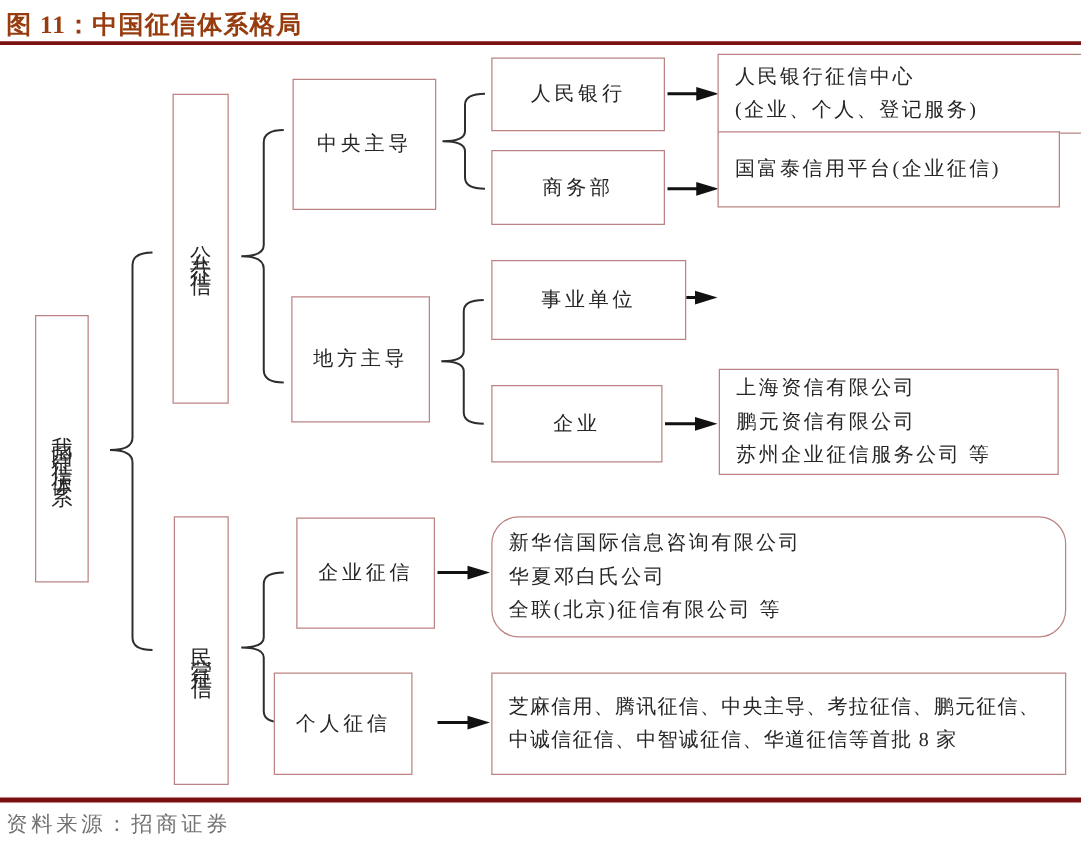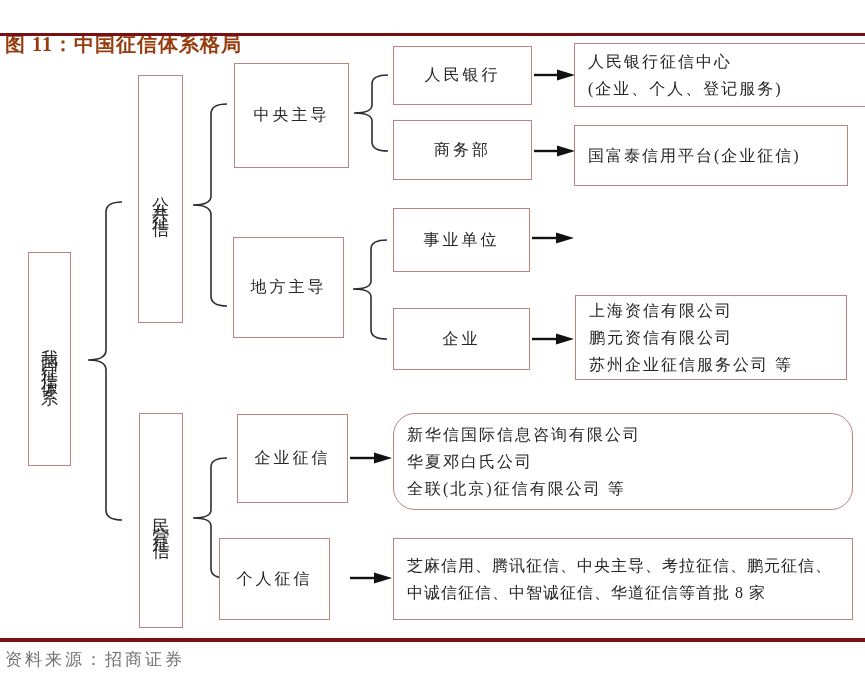--- a/index.html
+++ b/index.html
@@ -1,18 +1,18 @@
 <!DOCTYPE html>
 <html><head>
 <meta charset="utf-8">
 <style>
   html,body{margin:0;padding:0;background:#ffffff;}
   body{font-family:"Liberation Serif","DejaVu Serif",serif;color:#222;}
   .page{position:relative;width:865px;height:679px;background:#ffffff;overflow:hidden;}
-  .fig-title{position:absolute;left:5px;top:6px;font-size:20px;font-weight:bold;color:#963c0e;letter-spacing:1px;white-space:nowrap;margin-top:25px;}
+  .fig-title{position:absolute;left:5px;top:6px;font-size:20px;font-weight:bold;color:#963c0e;letter-spacing:1px;white-space:nowrap;}
   .title-rule{position:absolute;left:0;top:33px;width:865px;height:3px;background:#7a1011;}
   .src-rule{position:absolute;left:0;top:638px;width:865px;height:4px;background:#7a1011;}
   .src-label{position:absolute;left:5px;top:648px;font-size:17px;color:#737373;letter-spacing:3px;white-space:nowrap;}
   svg.wires{position:absolute;left:0;top:0;width:865px;height:679px;z-index:0;}
   .box{position:absolute;box-sizing:border-box;border:1.6px solid #bc8383;background:#ffffff;z-index:1;
        display:flex;align-items:center;justify-content:center;color:#262626;}
   .node{font-size:16px;letter-spacing:3px;text-align:center;}
   .vbox span{writing-mode:vertical-lr;text-orientation:upright;font-size:17px;letter-spacing:8px;line-height:1;}
   .res{flex-direction:column;align-items:flex-start;justify-content:center;padding-left:13px;padding-right:4px;}
   .res .ln{font-size:16px;letter-spacing:2px;line-height:27px;white-space:nowrap;}
@@ -87,32 +87,32 @@
   <div class="box node" style="left:219px;top:538px;width:111px;height:82px;">
     <span>个人征信</span>
   </div>
 
   <div class="box node" style="left:393px;top:46px;width:139px;height:59px;">
     <span>人民银行</span>
   </div>
   <div class="box node" style="left:393px;top:120px;width:139px;height:60px;">
     <span>商务部</span>
   </div>
-  <div class="box node" style="left:393px;top:208px;width:137px;height:64px;">
+  <div class="box node" style="left:393px;top:208px;width:156px;height:64px;">
     <span>事业单位</span>
   </div>
   <div class="box node" style="left:393px;top:308px;width:137px;height:62px;">
     <span>企业</span>
   </div>
 
   <div class="box res" style="left:574px;top:43px;width:304px;height:64px;">
     <div class="ln">人民银行征信中心</div>
     <div class="ln">(企业、个人、登记服务)</div>
   </div>
-  <div class="box res" style="left:574px;top:125px;width:274px;height:61px;">
+  <div class="box res" style="left:574px;top:105px;width:274px;height:61px;">
     <div class="ln">国富泰信用平台(企业征信)</div>
   </div>
   <div class="box res" style="left:575px;top:295px;width:272px;height:85px;">
     <div class="ln">上海资信有限公司</div>
     <div class="ln">鹏元资信有限公司</div>
     <div class="ln">苏州企业征信服务公司 等</div>
   </div>
   <div class="box res" style="left:393px;top:413px;width:460px;height:97px;border-radius:22px;">
     <div class="ln">新华信国际信息咨询有限公司</div>
     <div class="ln">华夏邓白氏公司</div>

